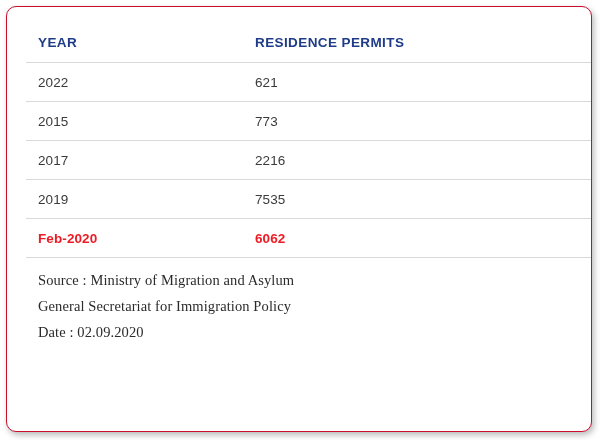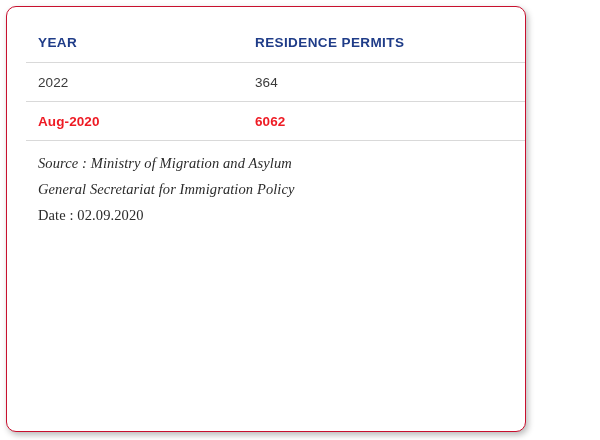--- a/index.html
+++ b/index.html
@@ -11,21 +11,21 @@
     height: 440px;
     background: #ffffff;
     font-family: "Liberation Sans", sans-serif;
     overflow: hidden;
   }
 
   .frame {
     position: absolute;
     left: 6px;
     top: 6px;
-    width: 520px;
+    width: 586px;
     height: 426px;
     box-sizing: border-box;
     border: 1px solid #c8102e;
     border-radius: 10px;
     background: #ffffff;
     box-shadow: 2px 3px 6px rgba(0,0,0,0.28);
     overflow: hidden;
   }
 
   .table-wrap {
@@ -73,21 +73,20 @@
     border-bottom: none;
     height: auto;
     padding: 0;
   }
 
   .source-block {
     padding: 9px 0 0 12px;
   }
   .source-line {
     font-family: "Liberation Serif", serif;
-    font-style: italic;
     font-size: 14.5px;
     color: #2b2b2b;
     line-height: 26px;
     white-space: nowrap;
   }
   .source-line.date {
     font-style: normal;
     font-family: Liberation Serif, serif;
   }
 </style>
@@ -98,24 +97,36 @@
   <div class="table-wrap">
     <table class="permits">
       <tbody>
         <tr class="header">
           <td class="col-year">YEAR</td>
           <td class="col-value">RESIDENCE PERMITS</td>
         </tr>
 
         <tr>
           <td class="col-year">2022</td>
-          <td class="col-value">364</td>
+          <td class="col-value">621</td>
+        </tr>
+        <tr>
+          <td class="col-year">2015</td>
+          <td class="col-value">773</td>
+        </tr>
+        <tr>
+          <td class="col-year">2017</td>
+          <td class="col-value">2216</td>
+        </tr>
+        <tr>
+          <td class="col-year">2019</td>
+          <td class="col-value">7535</td>
         </tr>
         <tr class="highlight">
-          <td class="col-year">Aug-2020</td>
+          <td class="col-year">Feb-2020</td>
           <td class="col-value">6062</td>
         </tr>
 
         <tr class="source-row">
           <td colspan="2">
             <div class="source-block">
               <div class="source-line">Source : Ministry of Migration and Asylum</div>
               <div class="source-line">General Secretariat for Immigration Policy</div>
               <div class="source-line date">Date  : 02.09.2020</div>
             </div>

